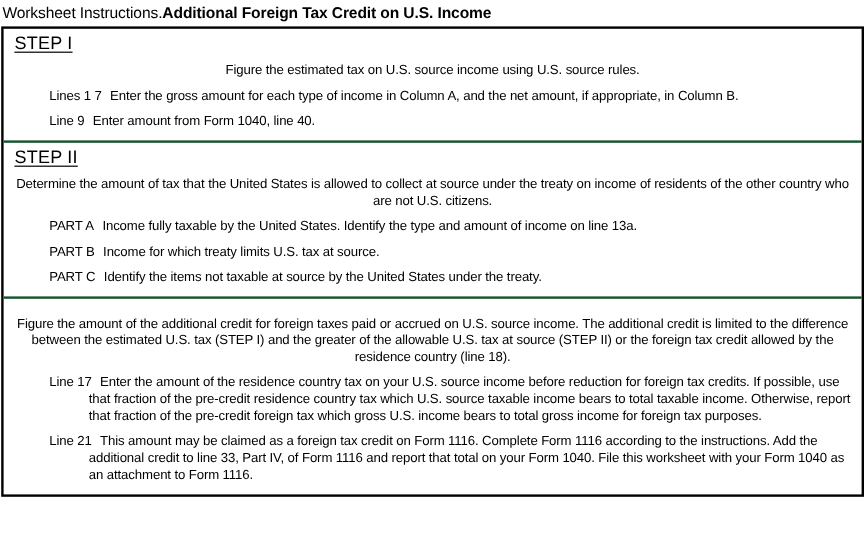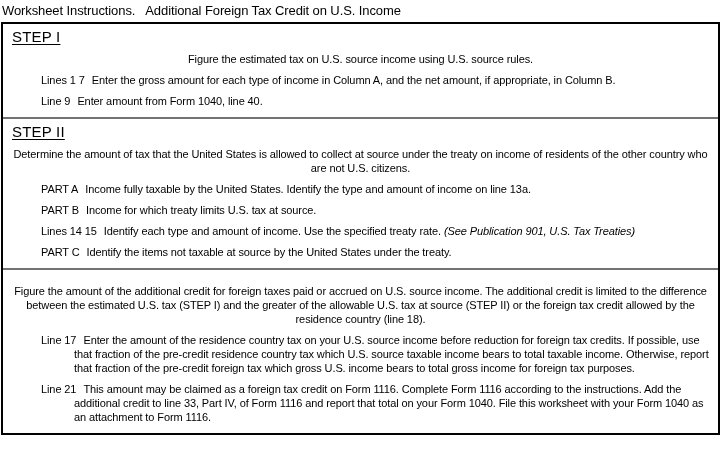--- a/index.html
+++ b/index.html
@@ -17,31 +17,31 @@
     letter-spacing: -0.1px;
     overflow: hidden;
   }
   .page-title {
     margin: 3px 0 4px 2px;
     font-size: 13px;
     line-height: 15px;
     white-space: nowrap;
   }
   .page-title .title-prefix { font-weight: normal; }
-  .page-title .title-main   { font-weight: normal; margin-left: 10px; }
+  .page-title .title-main   { font-weight: bold; }
 
   .worksheet-box {
     margin: 0 1px;
     border: 2px solid #000000;
   }
   .step-section {
     padding: 6px 9px 9px 9px;
   }
   .step-section + .step-section {
-    border-top: 2px solid #737373;
+    border-top: 2px solid #14532d;
   }
   .step-heading {
     font-weight: normal;
     font-size: 15px;
     line-height: 14px;
     text-decoration: underline;
     text-underline-offset: 2px;
     letter-spacing: 0.2px;
   }
   .step-intro {
@@ -86,23 +86,20 @@
   <div class="step-section">
     <div class="step-heading">STEP II</div>
     <div class="step-intro">Determine the amount of tax that the United States is allowed to collect at source under the treaty on income of residents of the other country who are not U.S. citizens.</div>
     <div class="instruction-item">
       <span class="item-label">PART A</span><span class="item-text">Income fully taxable by the United States. Identify the type and amount of income on line 13a.</span>
     </div>
     <div class="instruction-item">
       <span class="item-label">PART B</span><span class="item-text">Income for which treaty limits U.S. tax at source.</span>
     </div>
     <div class="instruction-item">
-      <span class="item-label">Lines 14 15</span><span class="item-text">Identify each type and amount of income. Use the specified treaty rate.</span><em class="item-note">(See Publication 901, U.S. Tax Treaties)</em>
-    </div>
-    <div class="instruction-item">
       <span class="item-label">PART C</span><span class="item-text">Identify the items not taxable at source by the United States under the treaty.</span>
     </div>
   </div>
 
   <div class="step-section">
     <div class="step-intro">Figure the amount of the additional credit for foreign taxes paid or accrued on U.S. source income. The additional credit is limited to the difference between the estimated U.S. tax (STEP I) and the greater of the allowable U.S. tax at source (STEP II) or the foreign tax credit allowed by the residence country (line 18).</div>
     <div class="instruction-item">
       <span class="item-label">Line 17</span><span class="item-text">Enter the amount of the residence country tax on your U.S. source income before reduction for foreign tax credits. If possible, use that fraction of the pre-credit residence country tax which U.S. source taxable income bears to total taxable income. Otherwise, report that fraction of the pre-credit foreign tax which gross U.S. income bears to total gross income for foreign tax purposes.</span>
     </div>
     <div class="instruction-item">

